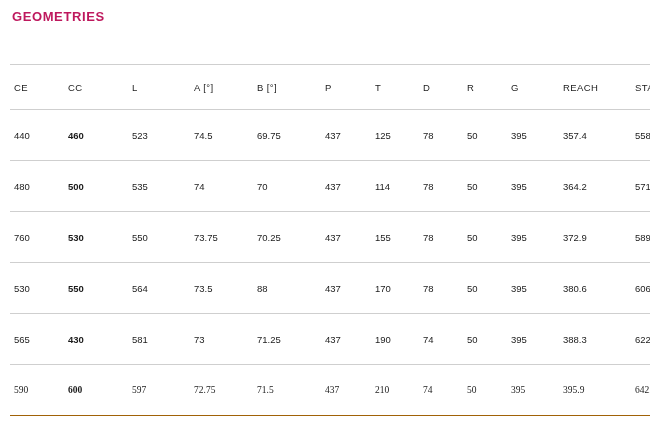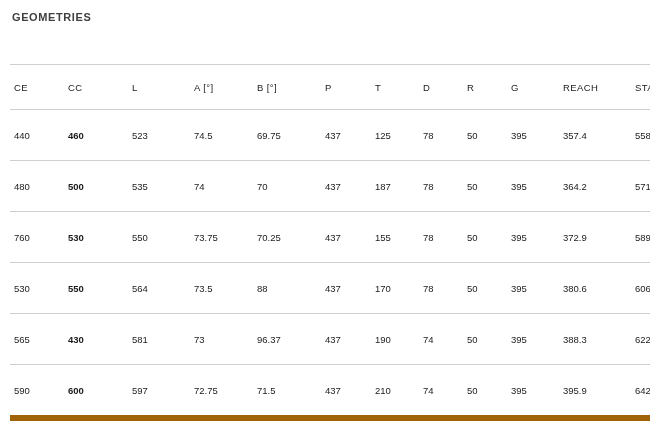--- a/index.html
+++ b/index.html
@@ -15,24 +15,24 @@
     overflow: hidden;
   }
   .page {
     position: relative;
     width: 650px;
     height: 433px;
     box-sizing: border-box;
     padding: 0 10px;
   }
   .page-title {
-    font-size: 11px;
+    font-size: 13px;
     font-weight: bold;
     letter-spacing: 0.6px;
-    color: #404040;
+    color: #be185d;
     padding: 8px 0 0 2px;
     line-height: 18px;
   }
   .geo-table {
     width: 100%;
     border-collapse: collapse;
     table-layout: fixed;
     margin-top: 38px;
   }
   .geo-table th,
@@ -50,21 +50,22 @@
     letter-spacing: 0.4px;
     border-top: 1px solid #cfcfcf;
     border-bottom: 1px solid #cfcfcf;
   }
   .geo-table tbody td {
     height: 50px;
     font-weight: normal;
     border-bottom: 1px solid #cfcfcf;
   }
   .geo-table tbody tr:last-child td {
-    border-bottom: 6px solid #a16207;
+    border-bottom: 1px solid #a16207;
+    font-family: Liberation Serif, serif;
   }
   .geo-table td.em {
     font-weight: bold;
   }
   
   col.c0 { width: 54px; }
   col.c1 { width: 64px; }
   col.c2 { width: 62px; }
   col.c3 { width: 63px; }
   col.c4 { width: 68px; }
@@ -129,21 +130,21 @@
         <td>357.4</td>
         <td>558.9</td>
       </tr>
       <tr>
         <td>480</td>
         <td class="em">500</td>
         <td>535</td>
         <td>74</td>
         <td>70</td>
         <td>437</td>
-        <td>187</td>
+        <td>114</td>
         <td>78</td>
         <td>50</td>
         <td>395</td>
         <td>364.2</td>
         <td>571.2</td>
       </tr>
       <tr>
         <td>760</td>
         <td class="em">530</td>
         <td>550</td>
@@ -169,21 +170,21 @@
         <td>50</td>
         <td>395</td>
         <td>380.6</td>
         <td>606.3</td>
       </tr>
       <tr>
         <td>565</td>
         <td class="em">430</td>
         <td>581</td>
         <td>73</td>
-        <td>96.37</td>
+        <td>71.25</td>
         <td>437</td>
         <td>190</td>
         <td>74</td>
         <td>50</td>
         <td>395</td>
         <td>388.3</td>
         <td>622.3</td>
       </tr>
       <tr>
         <td>590</td>

